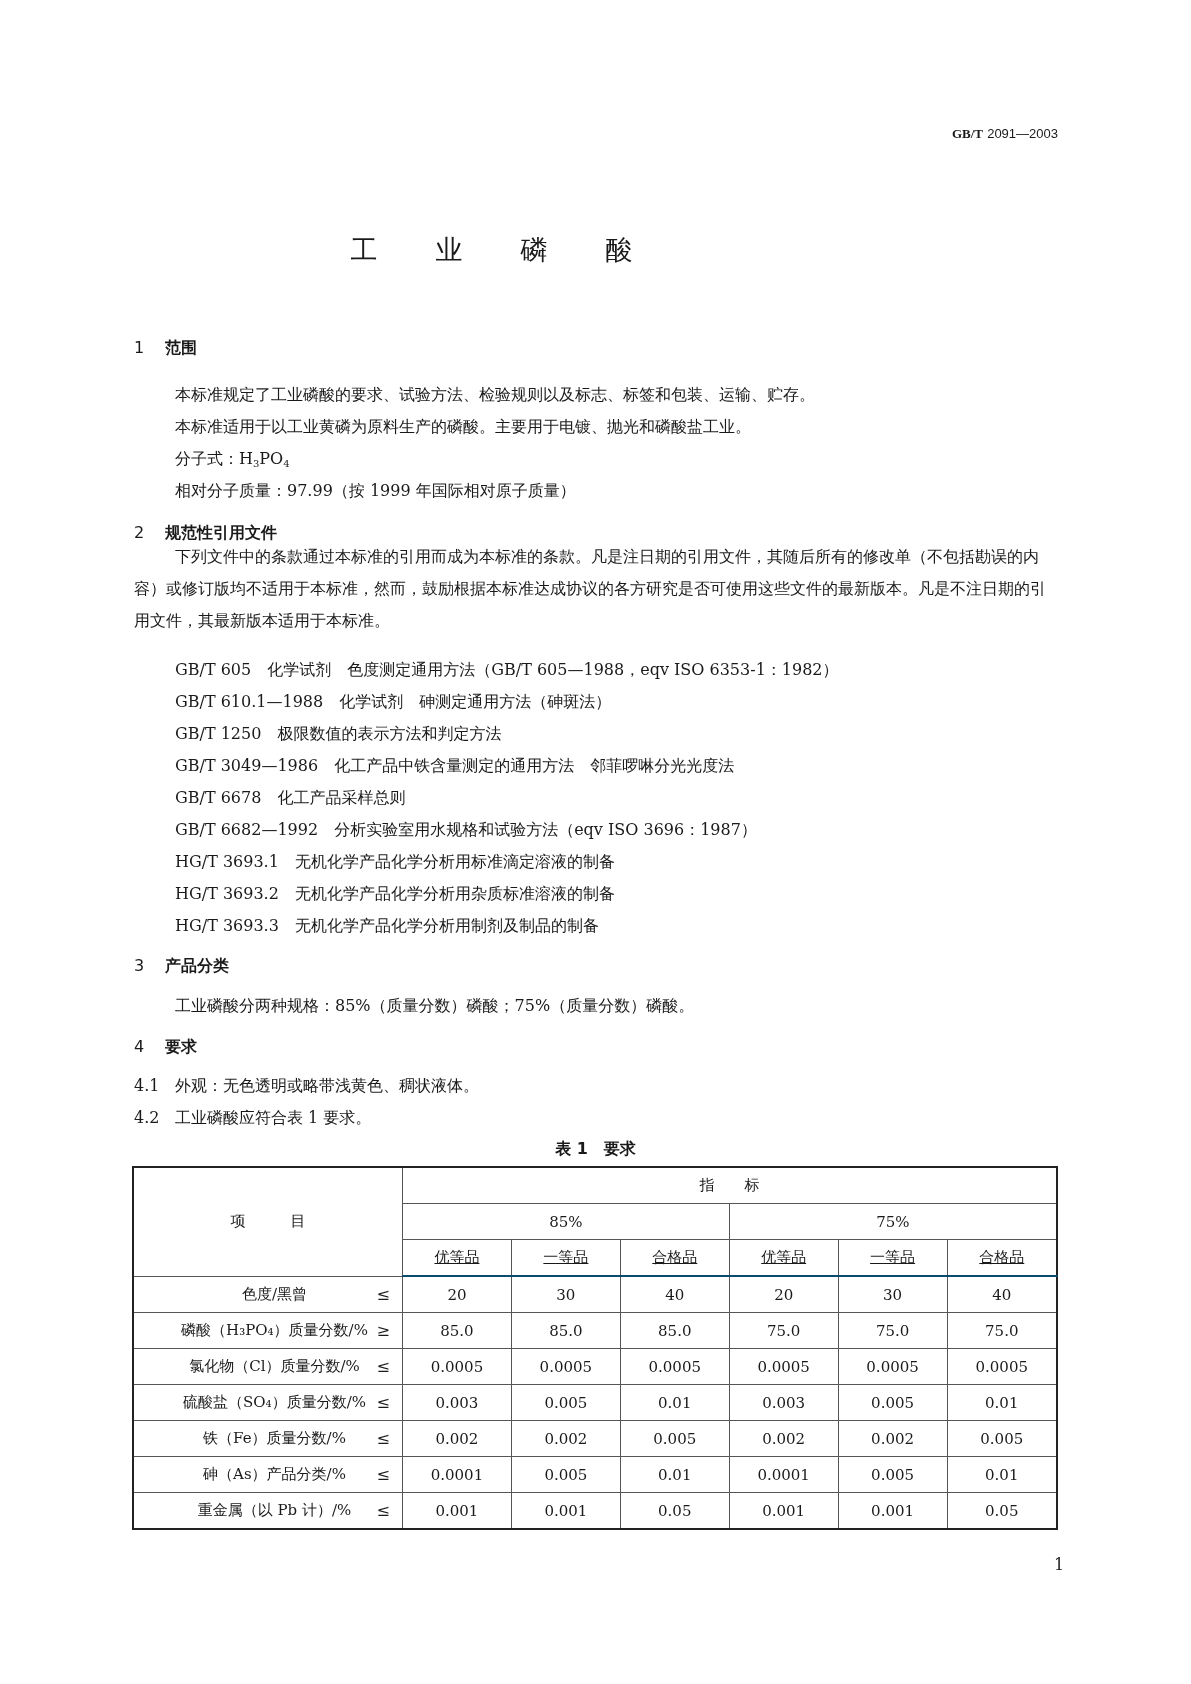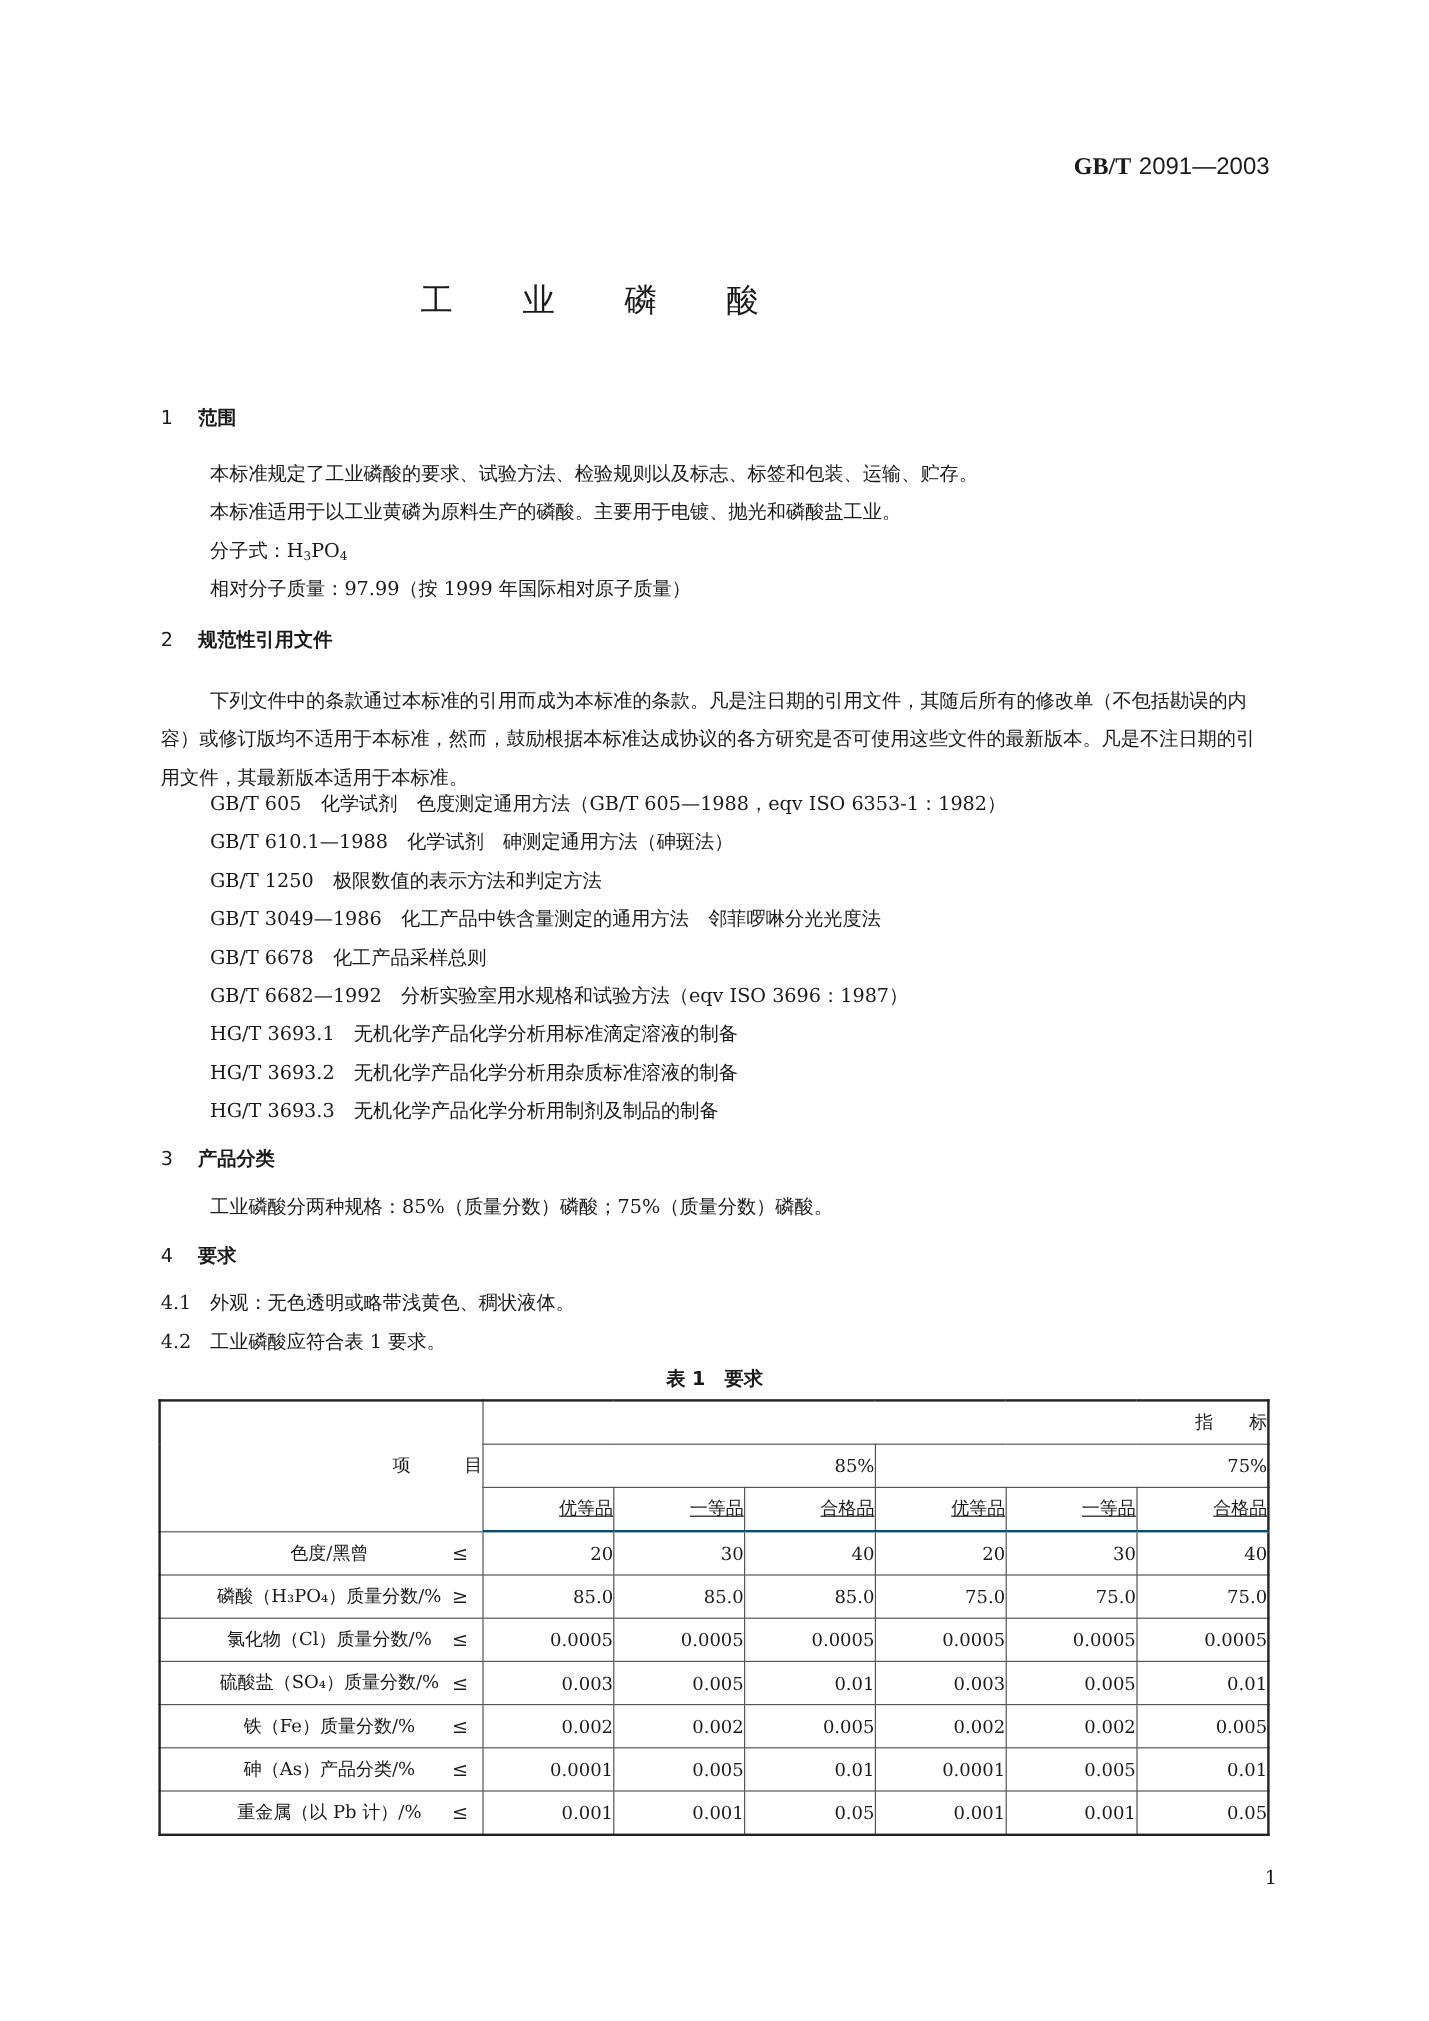--- a/index.html
+++ b/index.html
@@ -1,36 +1,36 @@
 <!DOCTYPE html>
 <html><head>
 <meta charset="utf-8">
 <style>
   html, body { margin: 0; padding: 0; background: #ffffff; }
   body { width: 1191px; height: 1684px; position: relative; overflow: hidden;
          font-family: "DejaVu Serif", "Liberation Serif", serif; color: #1a1a1a; }
-  .std-no { position: absolute; top: 126px; right: 133px; font-size: 20px; }
+  .std-no { position: absolute; top: 126px; right: 133px; font-size: 13px; }
   .std-no .b { font-family: "Liberation Serif", serif; font-weight: bold; }
   .std-no .n { font-family: "Liberation Sans", sans-serif; }
   .doc-title { position: absolute; top: 232px; left: 0; width: 983px; text-align: center;
                font-family: "DejaVu Sans", sans-serif; font-size: 27px; letter-spacing: 58px;
                text-indent: 58px; }
   .h { position: absolute; left: 134px; font-family: "DejaVu Sans", sans-serif; font-weight: bold;
        font-size: 16px; }
   .h .num { display: inline-block; width: 31px; font-weight: normal; }
   .p { position: absolute; font-size: 16px; white-space: nowrap; }
   .ind { left: 175px; }
   .full { left: 134px; width: 924px; white-space: normal; line-height: 32px; text-indent: 41px; }
   .ref .code { display: inline-block; }
   sub { font-size: 10px; vertical-align: -3px; }
   .cap { position: absolute; top: 1139px; left: 0; width: 1191px; text-align: center;
          font-family: "DejaVu Sans", sans-serif; font-weight: bold; font-size: 16px; }
   table { position: absolute; top: 1166px; left: 132px; width: 926px; border-collapse: collapse;
           border: 2px solid #222; font-size: 15px; }
-  td, th { border: 1px solid #555; text-align: right; font-weight: normal; height: 35px; padding: 0; }
+  td, th { border: 1px solid #555; text-align: center; font-weight: normal; height: 35px; padding: 0; }
   th.item { width: 268px; }
   td.lbl { text-align: center; padding-left: 13px; position: relative; }
   td.lbl .op { position: absolute; right: 12px; top: 8px; font-size: 16px; }
   tr.hdr-end td, tr.hdr-end th { border-bottom: 2px solid #0c4a6e; text-decoration: underline; }
   .pagenum { position: absolute; top: 1555px; left: 1054px; font-size: 16px; }
 </style>
 </head>
 <body>
 
 <div class="std-no">
@@ -46,21 +46,21 @@
 <div class="p ind" style="top:385px">本标准规定了工业磷酸的要求、试验方法、检验规则以及标志、标签和包装、运输、贮存。</div>
 <div class="p ind" style="top:417px">本标准适用于以工业黄磷为原料生产的磷酸。主要用于电镀、抛光和磷酸盐工业。</div>
 <div class="p ind" style="top:449px">
   <span>分子式：</span><span>H</span><sub>3</sub><span>PO</span><sub>4</sub>
 </div>
 <div class="p ind" style="top:481px">相对分子质量：97.99（按 1999 年国际相对原子质量）</div>
 
 <div class="h" style="top:523px">
   <span class="num">2</span><span>规范性引用文件</span>
 </div>
-<div class="p full" style="top:568px">下列文件中的条款通过本标准的引用而成为本标准的条款。凡是注日期的引用文件，其随后所有的修改单（不包括勘误的内容）或修订版均不适用于本标准，然而，鼓励根据本标准达成协议的各方研究是否可使用这些文件的最新版本。凡是不注日期的引用文件，其最新版本适用于本标准。</div>
+<div class="p full" style="top:541px">下列文件中的条款通过本标准的引用而成为本标准的条款。凡是注日期的引用文件，其随后所有的修改单（不包括勘误的内容）或修订版均不适用于本标准，然而，鼓励根据本标准达成协议的各方研究是否可使用这些文件的最新版本。凡是不注日期的引用文件，其最新版本适用于本标准。</div>
 
 <div class="p ind ref" style="top:660px"><span class="code">GB/T 605</span>　<span>化学试剂　色度测定通用方法（GB/T 605—1988，eqv ISO 6353-1：1982）</span></div>
 <div class="p ind ref" style="top:692px"><span class="code">GB/T 610.1—1988</span>　<span>化学试剂　砷测定通用方法（砷斑法）</span></div>
 <div class="p ind ref" style="top:724px"><span class="code">GB/T 1250</span>　<span>极限数值的表示方法和判定方法</span></div>
 <div class="p ind ref" style="top:756px"><span class="code">GB/T 3049—1986</span>　<span>化工产品中铁含量测定的通用方法　邻菲啰啉分光光度法</span></div>
 <div class="p ind ref" style="top:788px"><span class="code">GB/T 6678</span>　<span>化工产品采样总则</span></div>
 <div class="p ind ref" style="top:820px"><span class="code">GB/T 6682—1992</span>　<span>分析实验室用水规格和试验方法（eqv ISO 3696：1987）</span></div>
 <div class="p ind ref" style="top:852px"><span class="code">HG/T 3693.1</span>　<span>无机化学产品化学分析用标准滴定溶液的制备</span></div>
 <div class="p ind ref" style="top:884px"><span class="code">HG/T 3693.2</span>　<span>无机化学产品化学分析用杂质标准溶液的制备</span></div>
 <div class="p ind ref" style="top:916px"><span class="code">HG/T 3693.3</span>　<span>无机化学产品化学分析用制剂及制品的制备</span></div>

